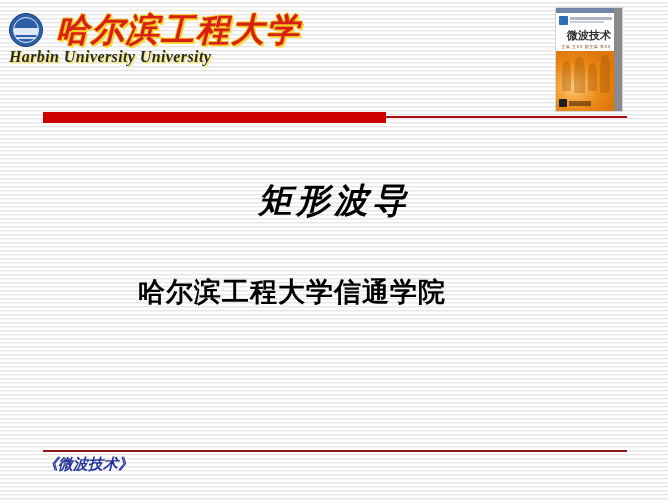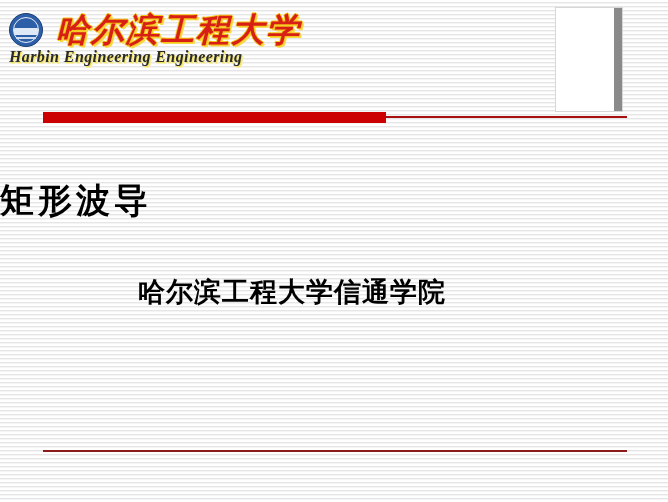--- a/index.html
+++ b/index.html
@@ -243,26 +243,27 @@
     height: 2px;
     background: #a81010;
   }
 
   
   #title-main {
     position: absolute;
     left: 0;
     top: 178px;
     width: 668px;
-    text-align: left;
+    text-align: center;
     font-family: "DejaVu Sans", sans-serif;
     font-size: 34px;
     font-weight: bold;
     color: #000000;
     letter-spacing: 4px;
+    font-style: italic;
   }
   #title-sub {
     position: absolute;
     left: 0;
     top: 274px;
     width: 584px;
     text-align: center;
     font-family: "DejaVu Sans", sans-serif;
     font-size: 27px;
     font-weight: bold;
@@ -300,29 +301,46 @@
   <div id="header">
 
     <div id="logo-seal">
       <div class="ring"></div>
       <div class="band"></div>
       <div class="band-line"></div>
     </div>
 
     <div id="cn-university">哈尔滨工程大学</div>
 
-    <div id="en-university">Harbin Engineering Engineering</div>
+    <div id="en-university">Harbin University University</div>
   </div>
 
   <div id="book">
     <div class="book-spine"></div>
+    <div class="book-face">
+      <div class="book-topbar"></div>
+      <div class="book-badge"></div>
+      <div class="book-series"></div>
+      <div class="book-series2"></div>
+      <div class="book-title">微波技术</div>
+      <div class="book-authors">主编 王XX  副主编 李XX</div>
+      <div class="book-art">
+        <div class="horse h1"></div>
+        <div class="horse h2"></div>
+        <div class="horse h3"></div>
+        <div class="horse h4"></div>
+        <div class="book-pub"></div>
+        <div class="book-pub-text"></div>
+      </div>
+    </div>
   </div>
 
   <div id="rule-thick"></div>
   <div id="rule-thin"></div>
 
   <div id="title-main">矩形波导</div>
 
   <div id="title-sub">哈尔滨工程大学信通学院</div>
 
   <div id="footer-rule"></div>
+  <div id="footer-text">《微波技术》</div>
 
 </div>
 
 </body></html>

